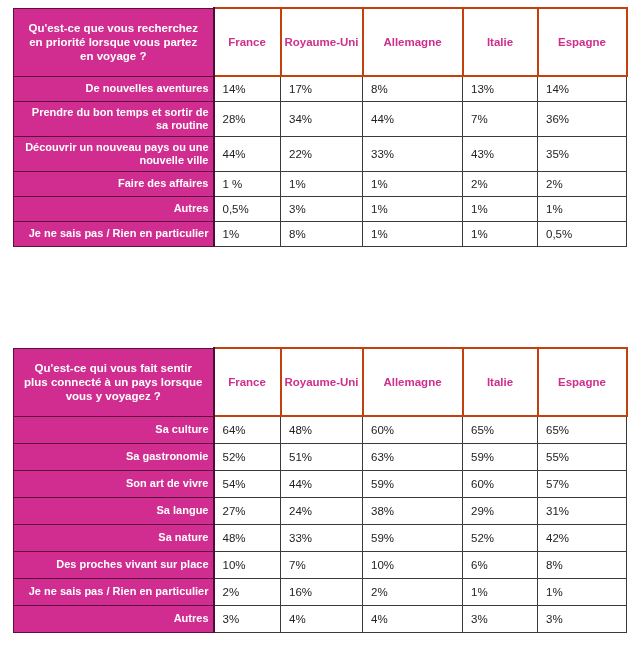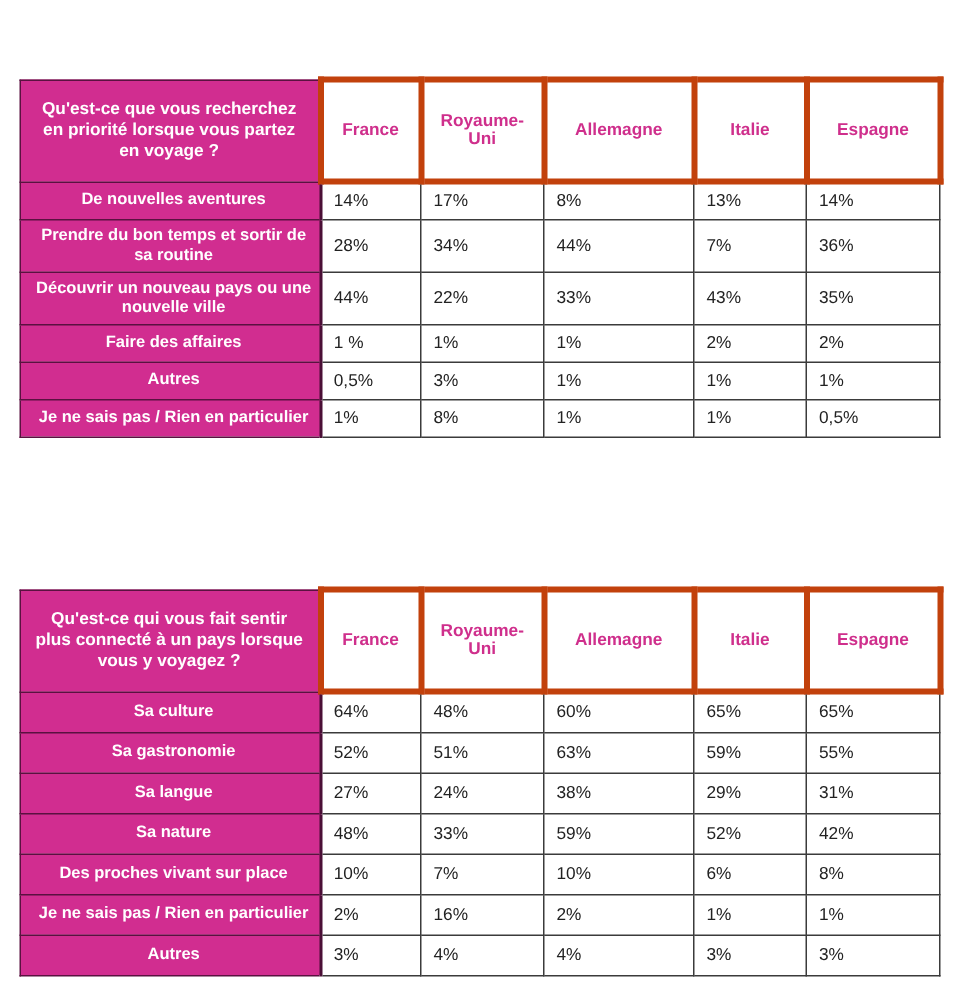--- a/index.html
+++ b/index.html
@@ -11,21 +11,20 @@
     width: 640px;
     height: 662px;
     font-family: "Liberation Sans", sans-serif;
     overflow: hidden;
   }
 
   .page {
     position: relative;
     width: 640px;
     height: 550px;
-    margin-top: 44px;
   }
 
   .survey-table {
     border-collapse: collapse;
     table-layout: fixed;
     border-spacing: 0;
   }
 
   
   #table-1 {
@@ -64,32 +63,32 @@
   }
 
   
   .country-head {
     background: #ffffff;
     color: #cf2f8c;
     font-weight: bold;
     font-size: 11.5px;
     text-align: center;
     vertical-align: middle;
-    border: 4px solid #c2410c;
+    border: 2px solid #c2410c;
     padding: 4px 2px;
   }
 
   
   .row-label {
     background: #d12d90;
     color: #ffffff;
     font-weight: bold;
     font-size: 11px;
     line-height: 13px;
-    text-align: center;
+    text-align: right;
     vertical-align: middle;
     padding: 4px 4px 4px 9px;
     border: 1px solid #5a1140;
     border-right: 2px solid #4a0f36;
   }
 
   
   .value-cell {
     background: #ffffff;
     color: #222222;
@@ -213,20 +212,28 @@
       </tr>
       <tr class="r-t2">
         <td class="row-label">Sa gastronomie</td>
         <td class="value-cell">52%</td>
         <td class="value-cell">51%</td>
         <td class="value-cell">63%</td>
         <td class="value-cell">59%</td>
         <td class="value-cell">55%</td>
       </tr>
       <tr class="r-t2">
+        <td class="row-label">Son art de vivre</td>
+        <td class="value-cell">54%</td>
+        <td class="value-cell">44%</td>
+        <td class="value-cell">59%</td>
+        <td class="value-cell">60%</td>
+        <td class="value-cell">57%</td>
+      </tr>
+      <tr class="r-t2">
         <td class="row-label">Sa langue</td>
         <td class="value-cell">27%</td>
         <td class="value-cell">24%</td>
         <td class="value-cell">38%</td>
         <td class="value-cell">29%</td>
         <td class="value-cell">31%</td>
       </tr>
       <tr class="r-t2">
         <td class="row-label">Sa nature</td>
         <td class="value-cell">48%</td>

